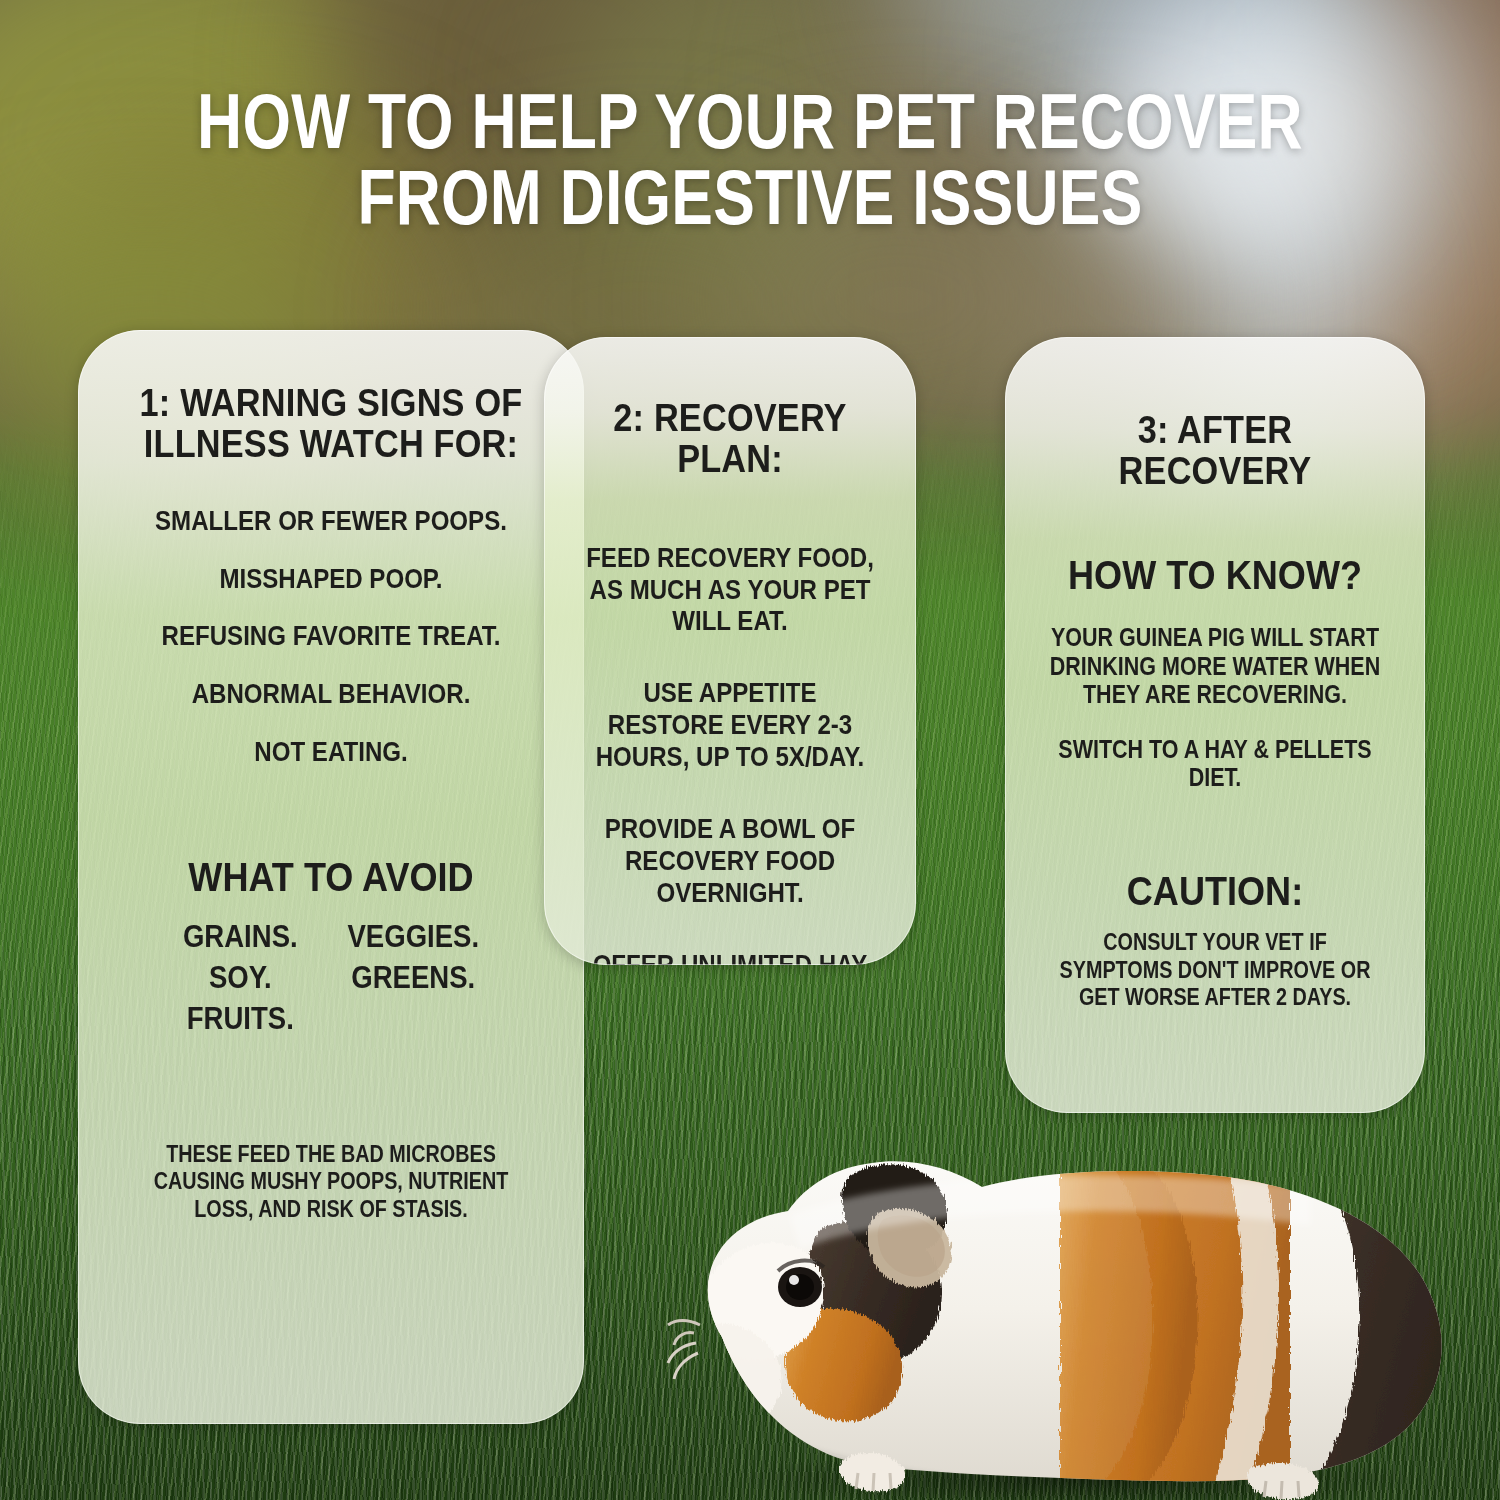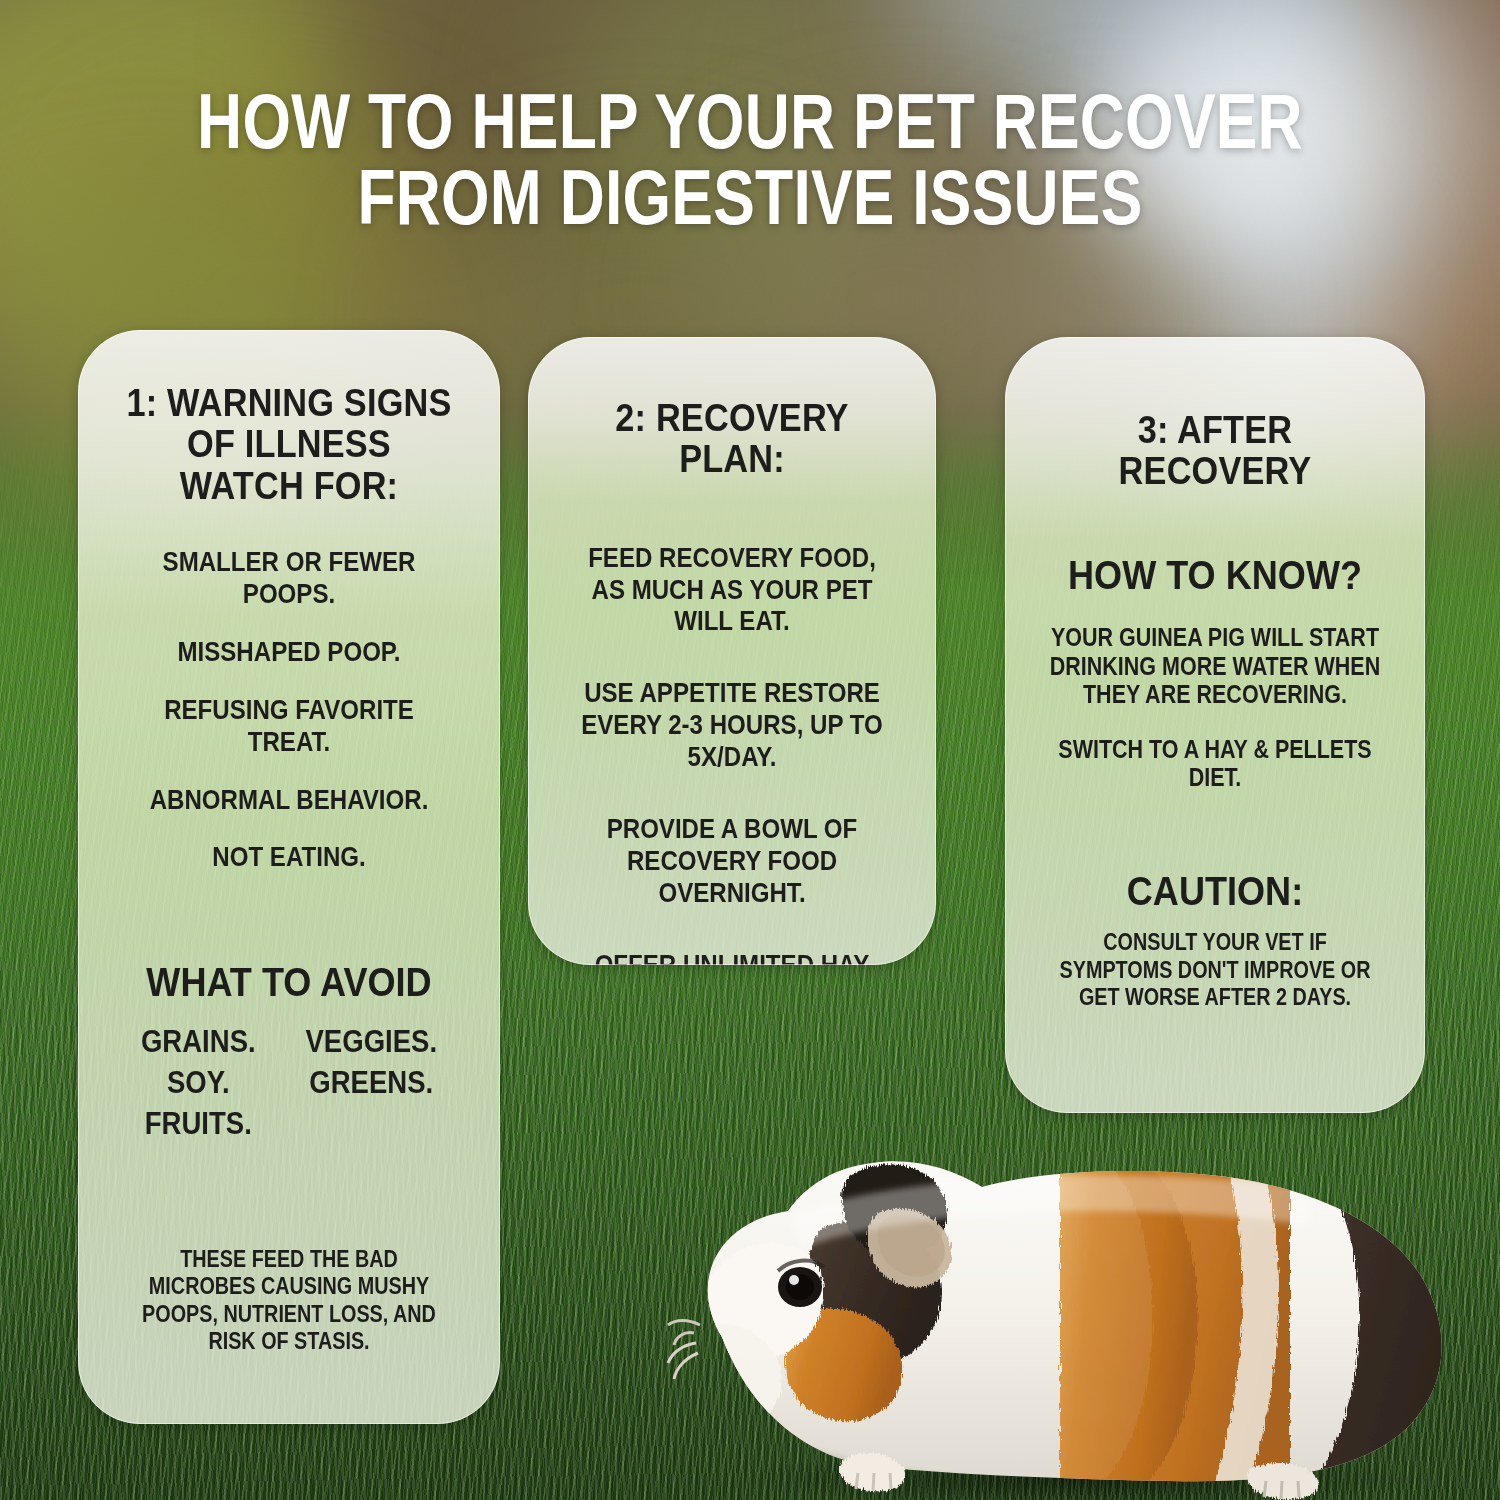--- a/index.html
+++ b/index.html
@@ -126,22 +126,22 @@
   }
   .card::after {
     content: "";
     position: absolute;
     inset: 0;
     border-radius: 62px;
     border: 1px solid rgba(255,255,255,0.55);
     pointer-events: none;
   }
 
-  #card1 { left: 78px;   top: 330px; width: 422px; height: 1094px; }
-  #card2 { left: 528px;  top: 337px; width: 408px; height: 628px; }
+  #card1 { left: 78px;   top: 330px; width: 506px; height: 1094px; }
+  #card2 { left: 544px;  top: 337px; width: 372px; height: 628px; }
   #card3 { left: 1005px; top: 337px; width: 420px; height: 776px; }
 
   .card-head {
     font-weight: 700;
     font-size: 39px;
     line-height: 1.06;
     transform: scaleX(0.88);
     letter-spacing: 0.2px;
   }
   .sub-head {

